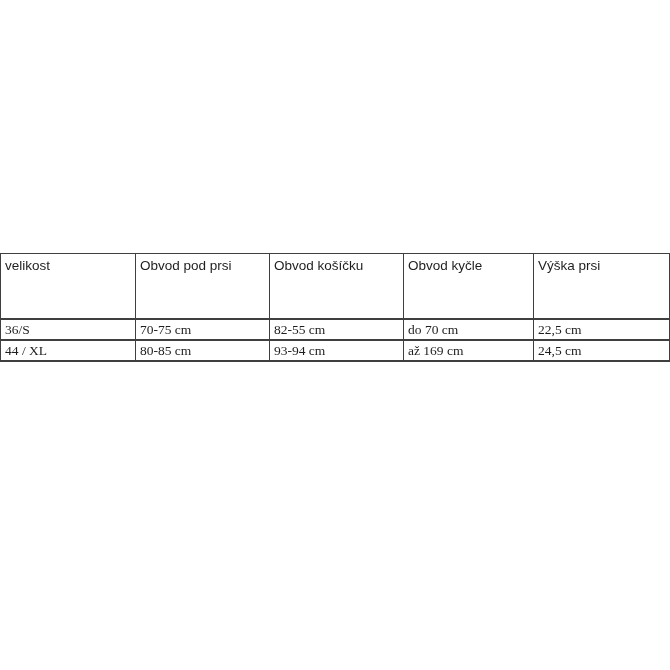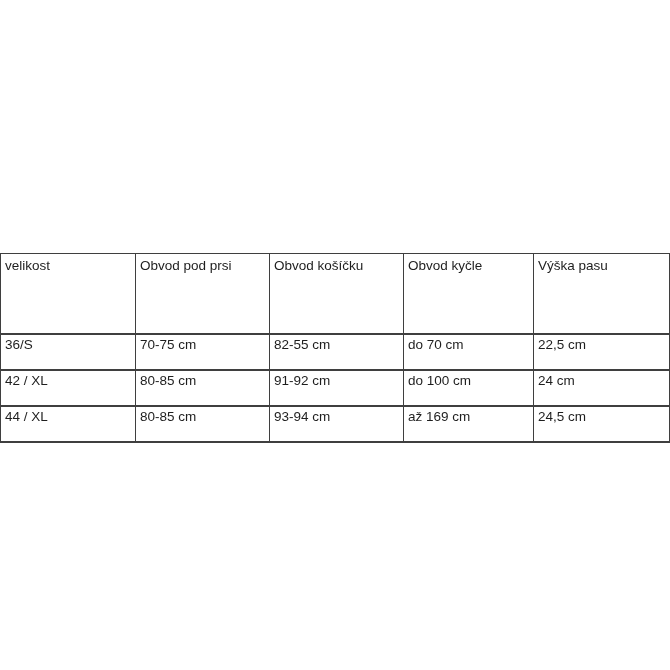--- a/index.html
+++ b/index.html
@@ -32,34 +32,35 @@
     color: #1e1e1e;
     font-size: 13.5px;
     line-height: 17px;
   }
   table.size-table th,
   table.size-table td {
     border-left: 1px solid #3f3f3f;
     border-right: 1px solid #3f3f3f;
     border-top: 1px solid #3f3f3f;
     border-bottom: 2px solid #3f3f3f;
-    padding: 1px 4px 16px 4px;
+    padding: 1px 4px 1px 4px;
     text-align: left;
     font-weight: normal;
     overflow: hidden;
     white-space: nowrap;
   }
   table.size-table th {
     height: 60px;
     vertical-align: top;
     padding-top: 3px;
   }
   table.size-table td {
     height: 16px;
     vertical-align: middle;
+    font-family: Liberation Serif, serif;
   }
 </style>
 </head>
 <body>
 
 <div class="page">
   <div class="size-table-wrap">
     <table class="size-table">
       <colgroup>
         <col style="width:135px">
@@ -67,37 +68,30 @@
         <col style="width:134px">
         <col style="width:130px">
         <col style="width:136px">
       </colgroup>
       <thead>
         <tr>
           <th>velikost</th>
           <th>Obvod pod prsi</th>
           <th>Obvod košíčku</th>
           <th>Obvod kyčle</th>
-          <th>Výška pasu</th>
+          <th>Výška prsi</th>
         </tr>
       </thead>
       <tbody>
         <tr>
           <td>36/S</td>
           <td>70-75 cm</td>
           <td>82-55 cm</td>
           <td>do 70 cm</td>
           <td>22,5 cm</td>
-        </tr>
-        <tr>
-          <td>42 / XL</td>
-          <td>80-85 cm</td>
-          <td>91-92 cm</td>
-          <td>do 100 cm</td>
-          <td>24 cm</td>
         </tr>
         <tr>
           <td>44 / XL</td>
           <td>80-85 cm</td>
           <td>93-94 cm</td>
           <td>až 169 cm</td>
           <td>24,5 cm</td>
         </tr>
       </tbody>
     </table>

